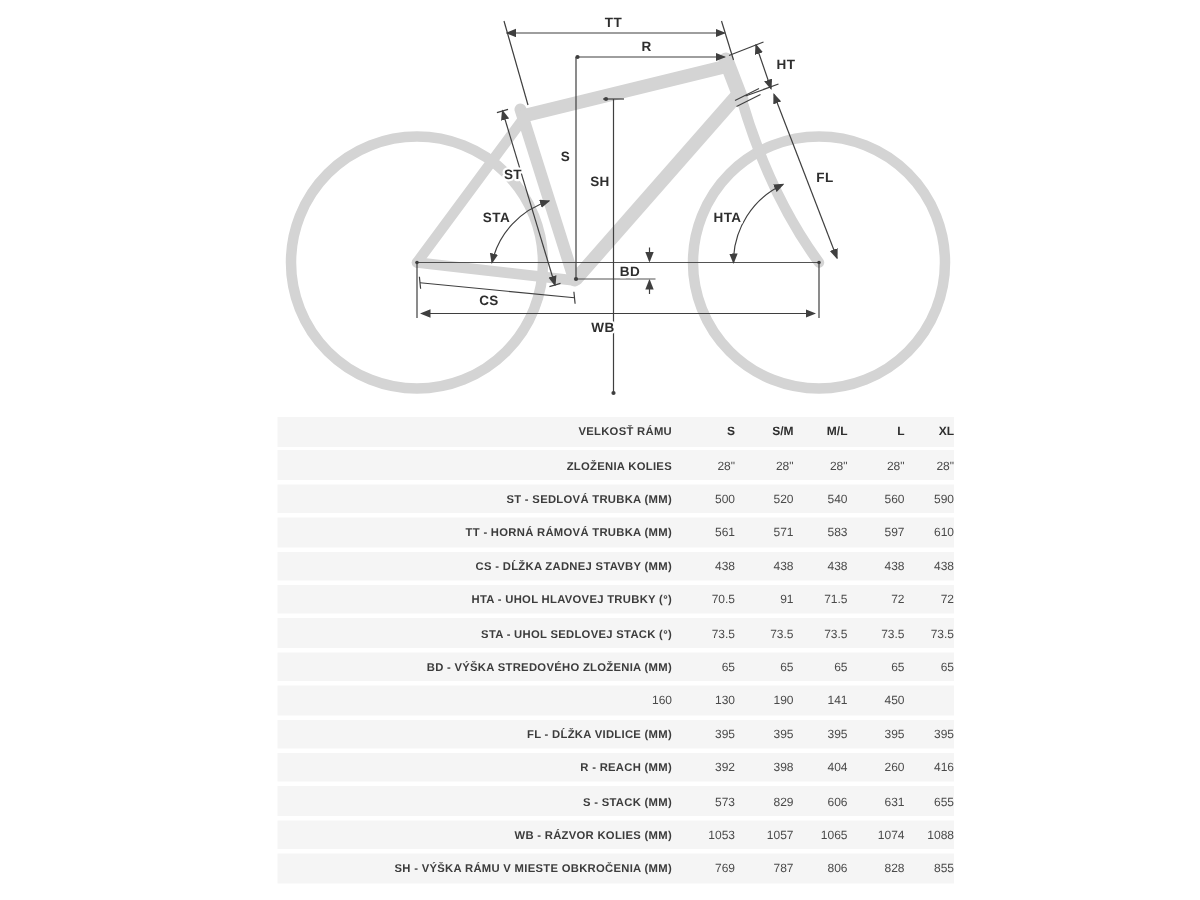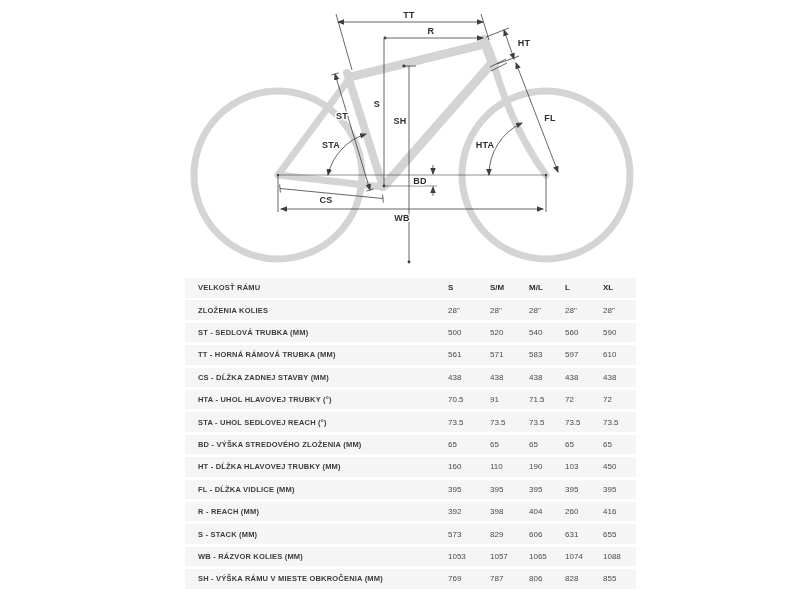--- a/index.html
+++ b/index.html
@@ -10,21 +10,21 @@
   }
   .diagram-wrap{position:absolute;left:0;top:0;width:800px;height:277px;}
   svg text.dim-label{
     font-family:"Liberation Sans", sans-serif;
     font-size:9px;font-weight:700;fill:#2e2e2e;letter-spacing:.3px;
     paint-order:stroke;stroke:#ffffff;stroke-width:3px;stroke-linejoin:round;
   }
   .geo-table{position:absolute;left:172px;top:278px;width:451px;}
   .trow{
     display:grid;grid-template-columns:263px 42px 39px 36px 38px 33px;
-    align-items:center;height:19.5px;margin-bottom:2.9px;background:#f5f5f5;
+    align-items:center;height:19.5px;margin-bottom:2.9px;background:#f5f5f5;text-align:right;
   }
   .tlabel{
     padding-left:13px;font-size:7.5px;font-weight:700;color:#3c3c3c;
     letter-spacing:.2px;white-space:nowrap;overflow:hidden;
   }
   .tcell{font-size:8px;font-weight:400;color:#4a4a4a;white-space:nowrap;}
   .thead-row .tcell{font-weight:700;color:#2f2f2f;font-size:8px;}
 </style>
 </head>
 <body>
@@ -174,43 +174,42 @@
     <div class="trow">
       <span class="tlabel">HTA - UHOL HLAVOVEJ TRUBKY (°)</span>
       <span class="tcell">70.5</span>
       <span class="tcell">91</span>
       <span class="tcell">71.5</span>
       <span class="tcell">72</span>
       <span class="tcell">72</span>
     </div>
 
     <div class="trow">
-      <span class="tlabel">STA - UHOL SEDLOVEJ REACH (°)</span>
+      <span class="tlabel">STA - UHOL SEDLOVEJ STACK (°)</span>
       <span class="tcell">73.5</span>
       <span class="tcell">73.5</span>
       <span class="tcell">73.5</span>
       <span class="tcell">73.5</span>
       <span class="tcell">73.5</span>
     </div>
 
     <div class="trow">
       <span class="tlabel">BD - VÝŠKA STREDOVÉHO ZLOŽENIA (MM)</span>
       <span class="tcell">65</span>
       <span class="tcell">65</span>
       <span class="tcell">65</span>
       <span class="tcell">65</span>
       <span class="tcell">65</span>
     </div>
 
     <div class="trow">
-      <span class="tlabel">HT - DĹŽKA HLAVOVEJ TRUBKY (MM)</span>
       <span class="tcell">160</span>
-      <span class="tcell">110</span>
+      <span class="tcell">130</span>
       <span class="tcell">190</span>
-      <span class="tcell">103</span>
+      <span class="tcell">141</span>
       <span class="tcell">450</span>
     </div>
 
     <div class="trow">
       <span class="tlabel">FL - DĹŽKA VIDLICE (MM)</span>
       <span class="tcell">395</span>
       <span class="tcell">395</span>
       <span class="tcell">395</span>
       <span class="tcell">395</span>
       <span class="tcell">395</span>

